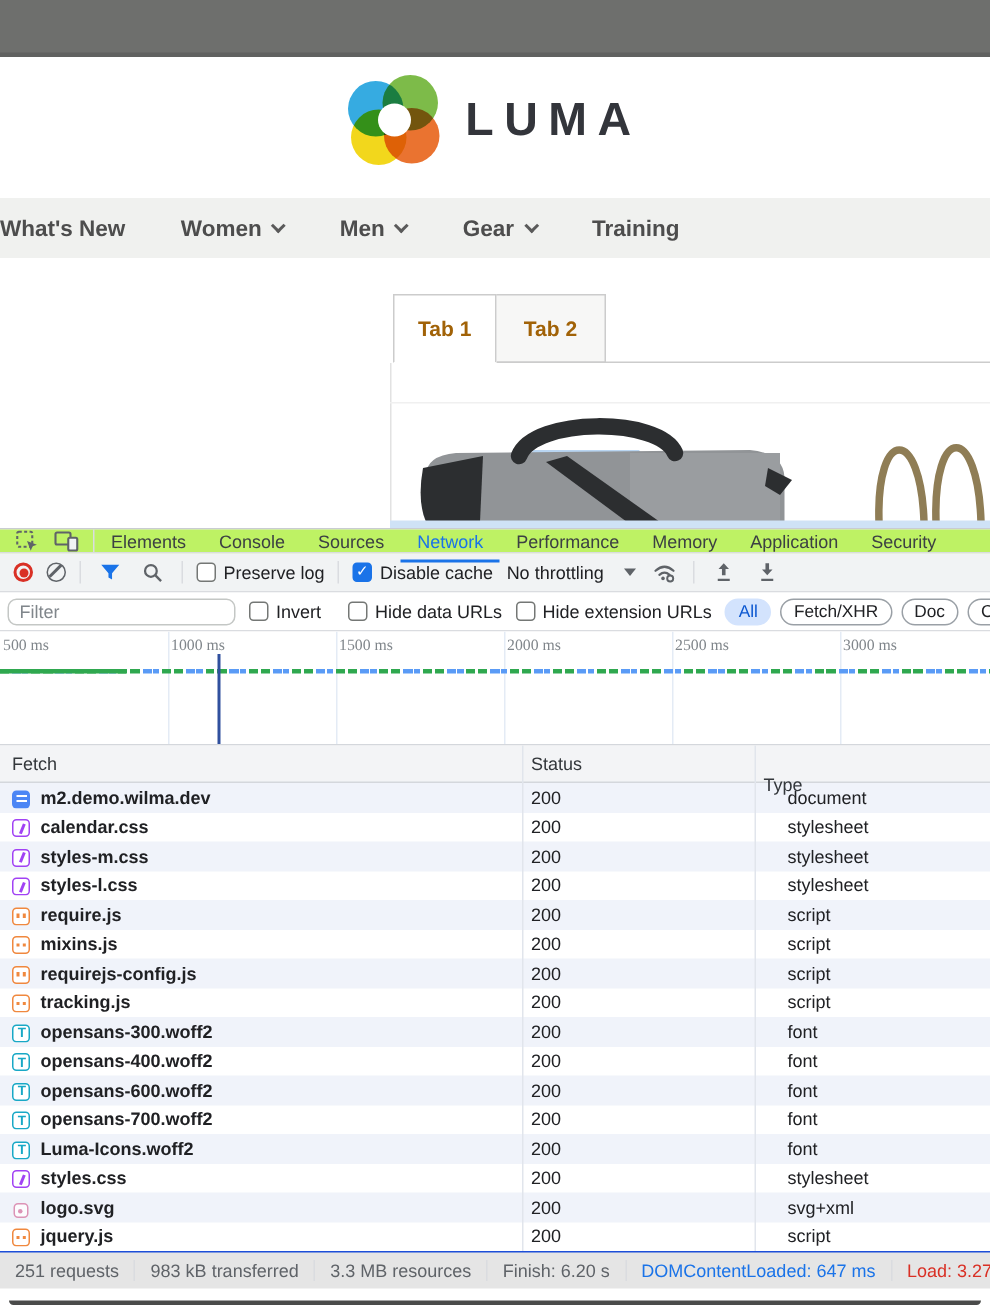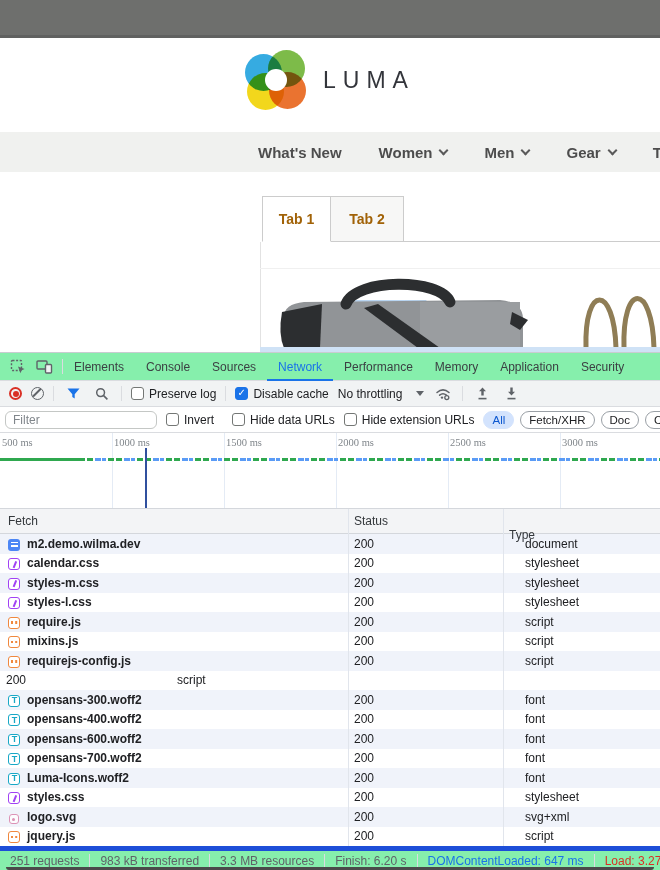--- a/index.html
+++ b/index.html
@@ -15,44 +15,44 @@
   .logo-row { position:absolute; top:50px; left:0; right:0; display:flex; justify-content:center;
               align-items:center; gap:16px; }
   .logo-mark { position:relative; width:62px; height:60px; }
   .lc { position:absolute; width:37px; height:37px; border-radius:50%; mix-blend-mode:multiply; opacity:.95; }
   .lc-blue   { background:#2ba7e0; top:4px;  left:0; }
   .lc-green  { background:#76b83f; top:0;    left:23px; }
   .lc-yellow { background:#f2d50f; top:23px; left:2px; }
   .lc-orange { background:#e96b25; top:22px; left:24px; }
   .logo-hole { position:absolute; width:22px; height:22px; border-radius:50%; background:#fff;
                top:19px; left:20px; }
-  .logo-text { font-size:23px; letter-spacing:7px; color:#33353b; font-weight:400; }
+  .logo-text { font-size:31px; letter-spacing:7px; color:#33353b; font-weight:700; }
 
   .main-nav { position:absolute; top:132px; left:0; right:0; height:40px; background:#f0f1ef;
-              display:flex; align-items:center; gap:37px; padding-left:258px; overflow:hidden; }
+              display:flex; align-items:center; gap:37px; overflow:hidden; }
   .nav-item { display:flex; align-items:center; gap:8px; font-size:15px; font-weight:700;
               color:#4d4d4d; white-space:nowrap; }
   .chev { width:7px; height:7px; border-right:2px solid #5a5a5a; border-bottom:2px solid #5a5a5a;
           transform:rotate(45deg); margin-top:-4px; }
 
   .tab-strip { position:absolute; top:196px; left:262px; display:flex; }
   .ptab { height:46px; display:flex; align-items:center; justify-content:center; font-size:14px;
           font-weight:700; color:#a16207; }
   .ptab-active   { width:69px; background:#fff; border:1px solid #ccc; border-bottom:1px solid #fff;
                    position:relative; z-index:2; }
   .ptab-inactive { width:73px; background:#f7f7f6; border:1px solid #ccc; border-left:none; }
   .strip-line { position:absolute; top:241px; left:331px; right:0; height:1px; background:#ccc; }
   .content-left-border { position:absolute; top:242px; left:260px; width:1px; height:110px; background:#e2e2e2; }
   .product-svg { position:absolute; top:242px; left:260px; width:400px; height:110px; }
 
   
   .devtools { position:absolute; top:352px; left:0; width:660px; height:518px; background:#fff;
               border-top:1px solid #c9ccd1; font-size:12px; color:#202124; }
 
-  .dt-tabbar { height:28px; background:#86efac; display:flex; align-items:center;
+  .dt-tabbar { height:16px; background:#bef264; display:flex; align-items:center;
                border-bottom:1px solid #dadce0; }
   .dt-left-icons { display:flex; align-items:center; gap:6px; padding:0 8px; }
   .icon-btn { display:flex; align-items:center; justify-content:center; width:20px; height:20px; }
   .vdiv { width:1px; height:15px; background:#dadce0; }
   .dt-tab { height:28px; display:flex; align-items:center; padding:0 11px; color:#3c4043; white-space:nowrap; }
   .dt-tab-active { color:#1a73e8; border-bottom:2px solid #1a73e8; padding-top:2px; }
 
   .dt-toolbar { height:26px; background:#f1f3f4; display:flex; align-items:center; gap:9px;
                 padding:0 9px; border-bottom:1px solid #dadce0; }
   .rec { width:13px; height:13px; border:2px solid #d93025; border-radius:50%; position:relative; }
@@ -115,21 +115,21 @@
   .ric-script::after { content:""; position:absolute; left:2.3px; top:3.6px; width:2px; height:2.6px;
       background:#f0883e; box-shadow:4.2px 0 0 #f0883e; }
   .ric-font { border:1.4px solid #18a8c6; background:#fff; }
   .ric-font::after { content:"T"; position:absolute; left:2.8px; top:-0.5px; color:#18a8c6;
       font-size:9px; font-weight:700; }
   .ric-image { width:10px; height:10px; flex:0 0 10px; border:1.2px solid #d87ca6; background:#fff;
                margin:0 1px; opacity:.8; }
   .ric-image::after { content:""; position:absolute; left:2px; top:3px; width:3px; height:3px;
       border-radius:50%; background:#d87ca6; }
 
-  .dt-statusbar { height:25px; background:#86efac; border-top:5px solid #1d4ed8; display:flex;
+  .dt-statusbar { height:25px; background:#e5e5e5; border-top:1px solid #1d4ed8; display:flex;
                   align-items:center; color:#5f6368; }
   .sb-item { padding:0 10px; border-right:1px solid #dadce0; white-space:nowrap; }
   .sb-dcl { color:#1a73e8; }
   .sb-load { color:#d93025; border-right:none; }
   .window-bottom { position:absolute; left:6px; right:6px; bottom:0; height:3px; background:#4a4b4a;
                    border-radius:0 0 4px 4px; z-index:9; }
   svg { display:block; }
 </style>
 </head>
 <body>
@@ -381,20 +381,24 @@
         </div>
         <div class="nrow">
           <div class="cell-name">
               <span class="ric ric-script"></span>
               <span>requirejs-config.js</span>
             </div>
           <div class="cell-status">200</div>
           <div class="cell-type">script</div>
         </div>
         <div class="nrow">
+          <div class="cell-name">
+              <span class="ric ric-script"></span>
+              <span>tracking.js</span>
+            </div>
           <div class="cell-status">200</div>
           <div class="cell-type">script</div>
         </div>
         <div class="nrow">
           <div class="cell-name">
               <span class="ric ric-font"></span>
               <span>opensans-300.woff2</span>
             </div>
           <div class="cell-status">200</div>
           <div class="cell-type">font</div>

